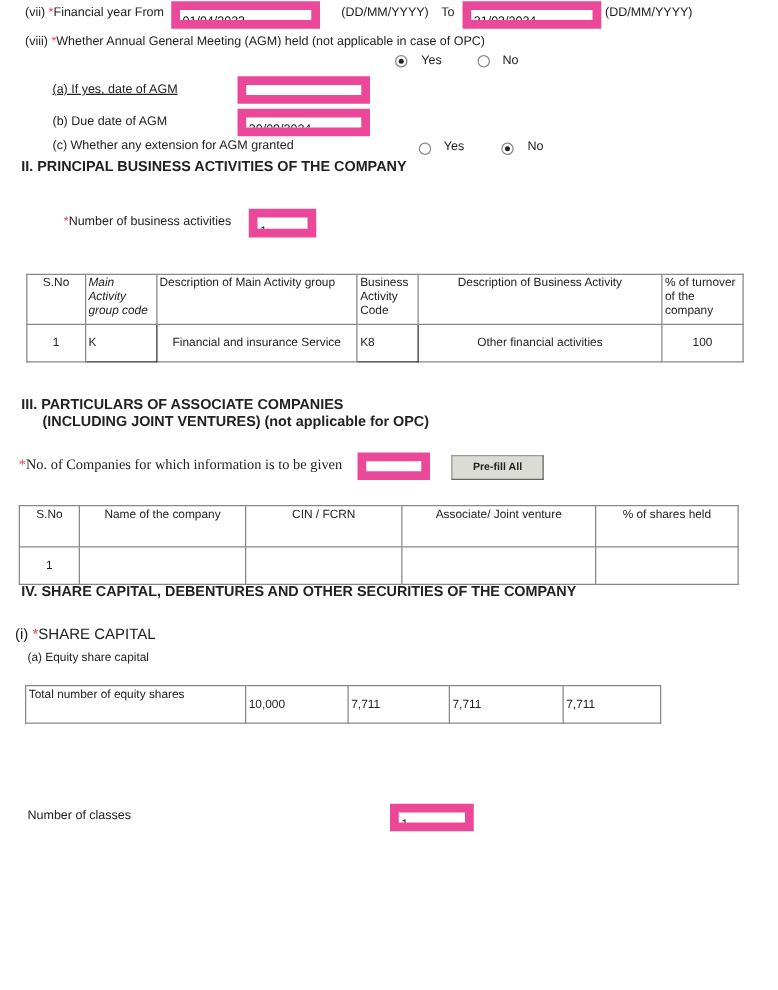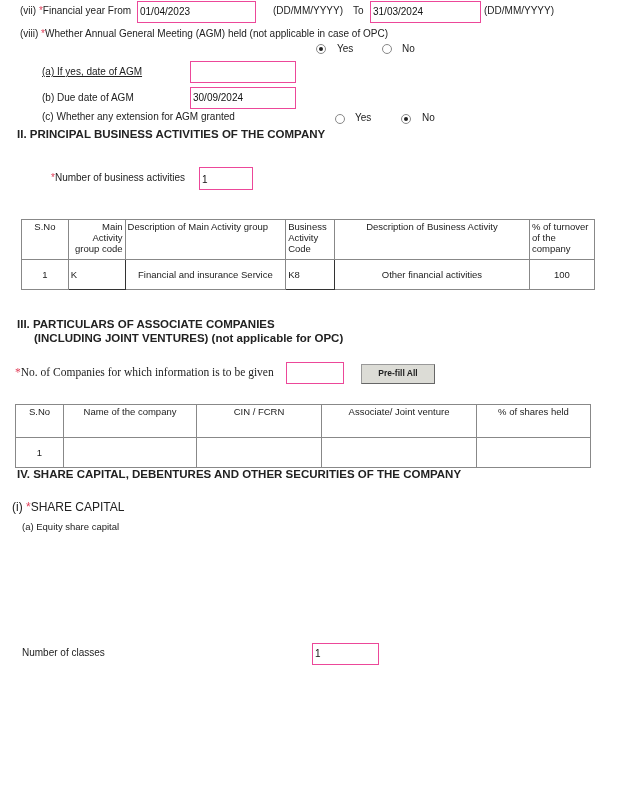--- a/index.html
+++ b/index.html
@@ -1,21 +1,21 @@
 <!DOCTYPE html>
 <html><head>
 <meta charset="utf-8">
 <style>
   html, body { margin:0; padding:0; background:#ffffff; }
   body { width:622px; height:792px; position:relative; overflow:hidden;
          font-family:"Liberation Sans", sans-serif; color:#222; font-size:10px; }
   .abs { position:absolute; }
   .req { color:#e0405a; }
   .lbl { font-size:10px; color:#222; white-space:nowrap; }
-  .box { position:absolute; border:1px solid #ec4899; background:#fff; box-sizing:border-box;
+  .box { position:absolute; border:7px solid #ec4899; background:#fff; box-sizing:border-box;
          font-size:10px; padding:4px 2px 0 2px; white-space:nowrap; overflow:hidden; color:#111; }
   .radio { position:absolute; width:10px; height:10px; border:1px solid #888; border-radius:50%;
            box-sizing:border-box; background:#fff; }
   .radio.on::after { content:""; position:absolute; left:2px; top:2px; width:4px; height:4px;
                      border-radius:50%; background:#222; }
   .h2 { font-weight:bold; font-size:11.5px; color:#222; white-space:nowrap; }
   table { border-collapse:collapse; position:absolute; table-layout:fixed; }
   td, th { border:1px solid #888; font-size:9.5px; font-weight:normal; color:#222;
            vertical-align:top; padding:1px 2px; overflow:hidden; }
   .grey th { background:#8c8c8c; color:#333; }
@@ -69,21 +69,21 @@
       <col style="width:46px">
       <col style="width:56px">
       <col style="width:158px">
       <col style="width:48px">
       <col style="width:192px">
       <col style="width:64px">
     </colgroup>
   <tbody>
       <tr style="height:40px;">
     <th style="text-align:center;">S.No</th>
-    <th style="text-align:right;">Main Activity group code</th>
+    <th style="text-align:left;font-style:italic;">Main Activity group code</th>
     <th style="text-align:left;">Description of Main Activity group</th>
     <th style="text-align:left;">Business Activity Code</th>
     <th style="text-align:center;">Description of Business Activity</th>
     <th style="text-align:left;">% of turnover of the company</th>
   </tr>
   <tr style="height:30px;">
     <td style="text-align:center;vertical-align:middle;">1</td>
     <td class="cellbox" style="vertical-align:middle;">K</td>
     <td style="text-align:center;vertical-align:middle;">Financial and insurance Service</td>
     <td class="cellbox" style="vertical-align:middle;">K8</td>
@@ -137,20 +137,27 @@
 
 <table class="grey" style="left:20px;top:548px;width:508px;">
   <colgroup>
       <col style="width:176px">
       <col style="width:82px">
       <col style="width:81px">
       <col style="width:91px">
       <col style="width:78px">
     </colgroup>
   <tbody>
+  <tr style="height:30px;">
+    <td>Total number of equity shares</td>
+    <td style="vertical-align:middle;">10,000</td>
+    <td style="vertical-align:middle;">7,711</td>
+    <td style="vertical-align:middle;">7,711</td>
+    <td style="vertical-align:middle;">7,711</td>
+  </tr>
 </tbody>
   </table>
 
 <div class="abs lbl" style="left:22px;top:647px;">Number of classes</div>
 <div class="box" style="left:312px;top:643px;width:67px;height:22px;">1</div>
 
 <table class="grey" style="left:17px;top:671px;width:571px;">
   <colgroup>
       <col style="width:243px">
       <col style="width:82px">

